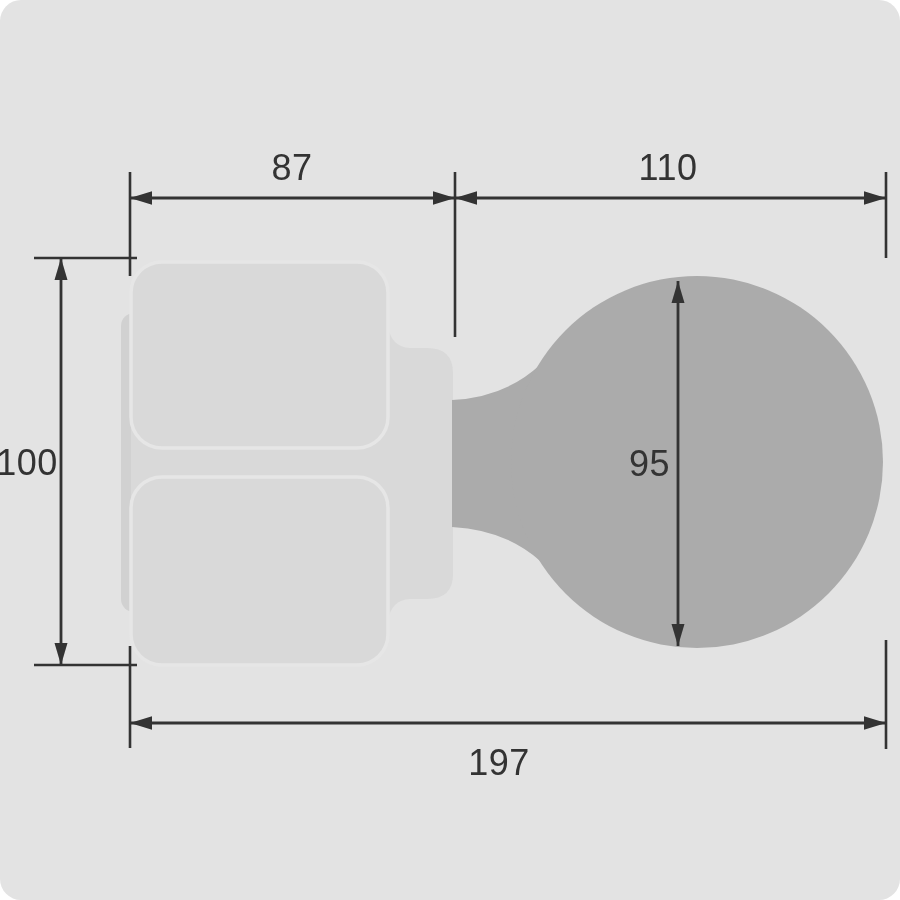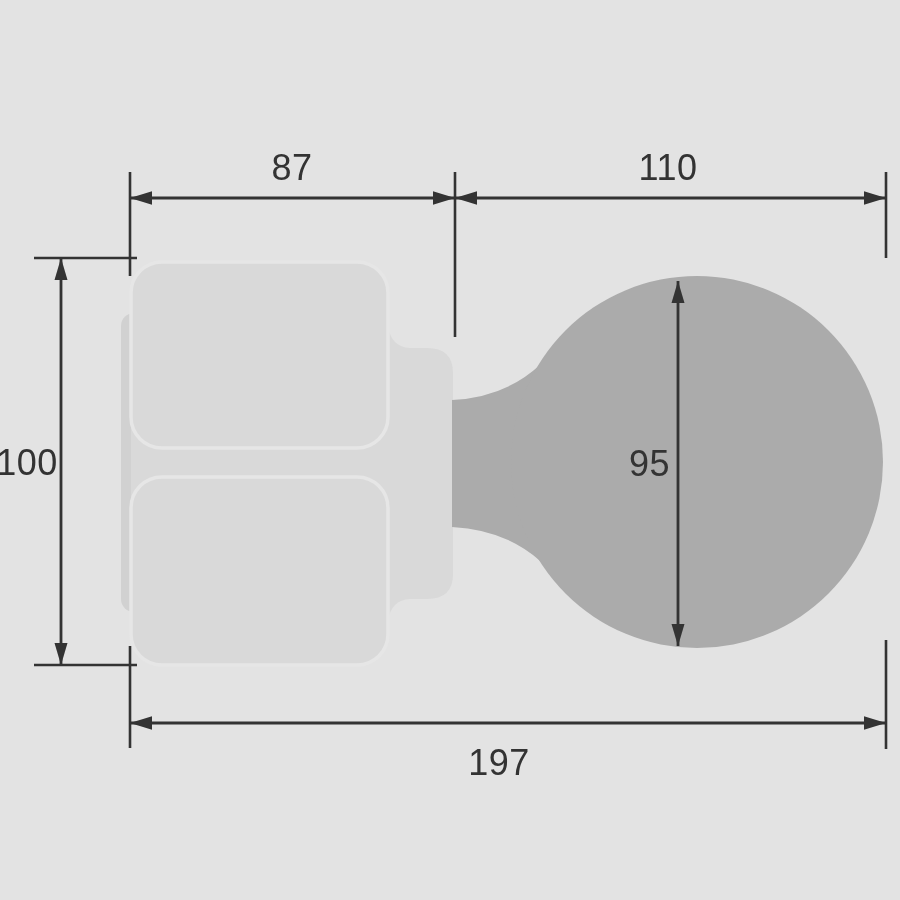--- a/index.html
+++ b/index.html
@@ -2,20 +2,21 @@
 <html><head>
 <meta charset="utf-8">
 <style>
   html, body { margin: 0; padding: 0; }
   .stage {
     position: relative;
     width: 900px;
     height: 900px;
     overflow: hidden;
     font-family: "Liberation Sans", sans-serif;
+    border-radius: 21px;
   }
   .stage svg { display: block; }
   .dim-line  { stroke-width: 2.8; fill: none; }
   .ext-line  { stroke-width: 2.6; fill: none; }
   .plate-rect { stroke-width: 3.5; }
   .dim-text {
     font-family: "Liberation Sans", sans-serif;
     font-size: 36px;
     font-weight: 500;
     letter-spacing: 0.5px;

